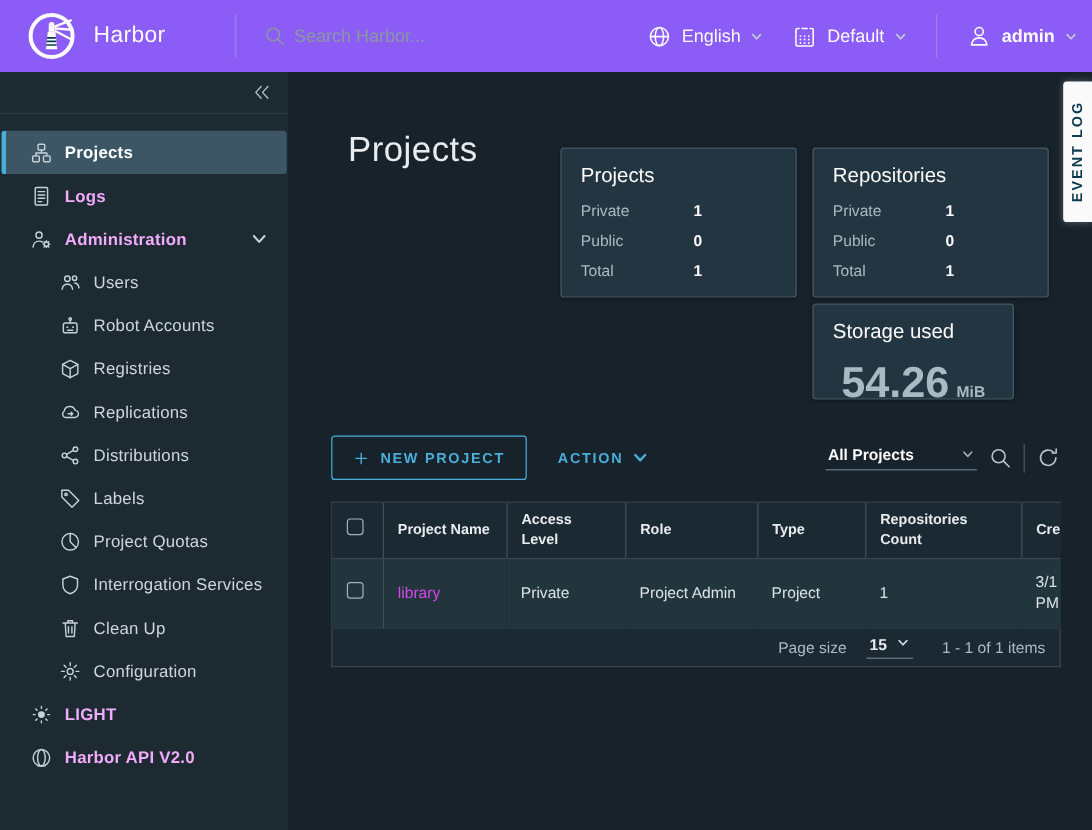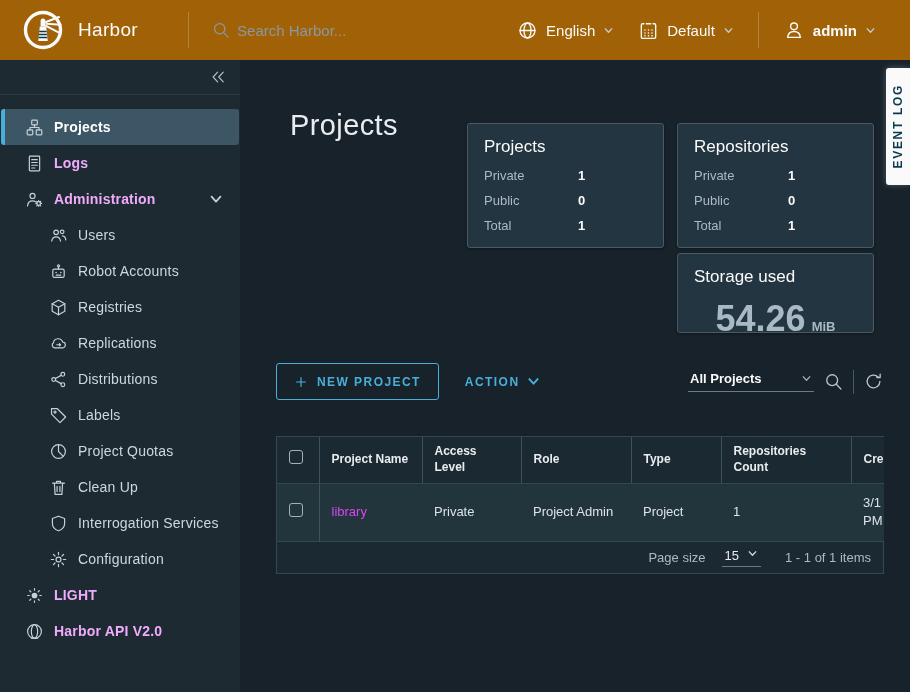--- a/index.html
+++ b/index.html
@@ -9,33 +9,33 @@
     background: #17222b;
     position: relative;
     color: #e9ecef;
   }
   svg { display: block; }
   .ic { fill: none; stroke: currentColor; stroke-width: 1.5; stroke-linecap: round; stroke-linejoin: round; }
 
   
   .app-header {
     position: absolute; top: 0; left: 0; right: 0; height: 60px;
-    background: #a16207; display: flex; align-items: center; color: #fafafa;
+    background: #8b5cf6; display: flex; align-items: center; color: #fafafa;
     z-index: 5;
   }
   .brand { display: flex; align-items: center; gap: 14px; padding-left: 22px; width: 196px; }
   .brand-name { font-size: 19px; letter-spacing: .3px; }
   .hdr-divider { width: 1px; height: 36px; background: rgba(250,250,250,.22); }
   .hdr-search { display: flex; align-items: center; gap: 6px; margin-left: 22px; flex: 1; color: #8b98a0; }
   .hdr-search input {
     background: transparent; border: none; outline: none; color: #fafafa;
     font-size: 15px; width: 280px; font-family: inherit;
   }
   .hdr-search input::placeholder { color: #8b98a0; }
-  .hdr-right { display: flex; align-items: center; gap: 24px; padding-right: 34px; }
+  .hdr-right { display: flex; align-items: center; gap: 24px; padding-right: 12px; }
   .hdr-action { display: flex; align-items: center; gap: 8px; font-size: 15px; cursor: pointer; }
   .hdr-action .caret { color: #c3ced4; }
 
   
   .sidebar {
     position: absolute; top: 60px; left: 0; bottom: 0; width: 240px;
     background: #1e2a31;
   }
   .collapse-row {
     height: 35px; display: flex; justify-content: flex-end; align-items: center;
@@ -59,21 +59,21 @@
   
   .main { position: absolute; top: 60px; left: 240px; right: 0; bottom: 0; background: #17222b; }
   .page-title { position: absolute; left: 50px; top: 49px; font-size: 29px; font-weight: 400; color: #e9ecef; letter-spacing: .4px; }
 
   .card {
     position: absolute; background: #233540; border: 1px solid #4a5a63;
     border-radius: 3px; box-shadow: 0 1px 3px rgba(0,0,0,.35);
   }
   .card-projects { left: 227px; top: 63px; width: 197px; height: 125px; }
   .card-repos    { left: 437px; top: 63px; width: 197px; height: 125px; }
-  .card-storage  { left: 437px; top: 193px; width: 197px; height: 80px; }
+  .card-storage  { left: 437px; top: 193px; width: 168px; height: 80px; }
   .card h3 { margin: 13px 16px 11px; font-size: 17px; font-weight: 400; color: #fafafa; }
   .stat-row { display: flex; padding: 0 16px; margin-bottom: 10px; font-size: 13px; }
   .stat-label { color: #acbac3; width: 94px; }
   .stat-value { color: #fafafa; font-weight: 700; }
   .storage-line { text-align: center; margin-top: 2px; color: #a9bac4; }
   .storage-value { font-size: 36px; font-weight: 700; }
   .storage-unit { font-size: 13px; font-weight: 700; margin-left: 6px; }
 
   
   .toolbar { position: absolute; left: 36px; top: 303px; width: 608px; height: 37px; display: flex; align-items: center; }
@@ -89,21 +89,21 @@
   .toolbar-right { margin-left: auto; display: flex; align-items: center; gap: 9px; }
   .filter-select {
     display: flex; align-items: center; width: 126px; border-bottom: 1px solid #6b7b85;
     padding: 0 2px 5px 2px; color: #fafafa; font-size: 13px; font-weight: 700; cursor: pointer; gap: 20px;
   }
   .filter-select .caret { margin-left: auto; color: #9fb0ba; }
   .icon-btn { background: none; border: none; color: #b9c6cd; cursor: pointer; padding: 0; }
   .tb-divider { width: 1px; height: 24px; background: #4a5a63; }
 
   
-  .datagrid { position: absolute; left: 36px; top: 376px; width: 608px; }
+  .datagrid { position: absolute; left: 36px; top: 358px; width: 608px; }
   .dg-clip { overflow: hidden; border: 1px solid #37474f; border-right: none; border-bottom: none; width: 608px; }
   table { border-collapse: collapse; table-layout: fixed; width: 727px; }
   thead th {
     height: 46px; background: #1b2932; font-size: 12px; color: #e9ecef; text-align: left;
     padding: 6px 12px; font-weight: 700; vertical-align: middle; border-bottom: 1px solid #37474f;
     line-height: 1.3;
   }
   thead th + th { border-left: 1px solid #42525b; }
   tbody td {
     height: 58px; background: #22343c; font-size: 13px; color: #dbe3e8;
@@ -112,21 +112,21 @@
   tbody td.cbx-cell { border-right: 1px solid #42525b; }
   .cbx { display: inline-block; width: 14px; height: 14px; border: 1px solid #a5b2ba; border-radius: 3px; cursor: pointer; }
   a.proj-link { color: #d946ef; text-decoration: none; cursor: pointer; }
   .dg-footer {
     height: 32px; border: 1px solid #37474f; border-top: none; background: #1b2932;
     display: flex; align-items: center; justify-content: flex-end; gap: 16px;
     font-size: 13px; color: #acbac3; padding-right: 12px; width: 608px;
   }
   .page-size-box {
     display: flex; align-items: flex-start; gap: 8px; border-bottom: 1px solid #6b7b85;
-    padding: 0 3px 3px 3px; color: #e9ecef; font-weight: 400; cursor: pointer;
+    padding: 0 3px 3px 3px; color: #e9ecef; font-weight: 700; cursor: pointer;
   }
   .page-size-box .caret { color: #cfd8dd; }
   .items-range { margin-left: 8px; }
 
   
   .event-log {
     position: absolute; top: 68px; right: 0; width: 24px; height: 117px;
     background: #fafafa; border-radius: 3px 0 0 3px; display: flex;
     align-items: center; justify-content: center; cursor: pointer; z-index: 6;
     box-shadow: 0 0 6px rgba(255,255,255,.25);
@@ -304,30 +304,30 @@
     <div class="nav-item sub">
       <svg class="ic nicon" viewBox="0 0 24 24">
         <circle cx="12" cy="12" r="8.7"></circle>
           <path d="M12 12V3.3M12 12l6.1 6.1"></path>
       </svg>
       <span>Project Quotas</span>
     </div>
 
     <div class="nav-item sub">
       <svg class="ic nicon" viewBox="0 0 24 24">
+        <path d="M12 2.8l7.7 2.9v6.2c0 4.6-3.1 7.7-7.7 9.3-4.6-1.6-7.7-4.7-7.7-9.3V5.7z"></path>
+      </svg>
+      <span>Interrogation Services</span>
+    </div>
+
+    <div class="nav-item sub">
+      <svg class="ic nicon" viewBox="0 0 24 24">
         <path d="M4.5 6.5h15M9.5 6.5V4.2h5v2.3M6.8 6.5l.9 14.2h8.6l.9-14.2M10.2 10.5v6.6M13.8 10.5v6.6"></path>
       </svg>
       <span>Clean Up</span>
-    </div>
-
-    <div class="nav-item sub">
-      <svg class="ic nicon" viewBox="0 0 24 24">
-        <path d="M12 2.8l7.7 2.9v6.2c0 4.6-3.1 7.7-7.7 9.3-4.6-1.6-7.7-4.7-7.7-9.3V5.7z"></path>
-      </svg>
-      <span>Interrogation Services</span>
     </div>
 
 
     <div class="nav-item sub">
       <svg class="ic nicon" viewBox="0 0 24 24">
         <circle cx="12" cy="12" r="3.1"></circle>
           <path d="M12 2.9v2.9M12 18.2v2.9M2.9 12h2.9M18.2 12h2.9M5.6 5.6l2 2M16.4 16.4l2 2M18.4 5.6l-2 2M7.6 16.4l-2 2"></path>
       </svg>
       <span>Configuration</span>
     </div>

